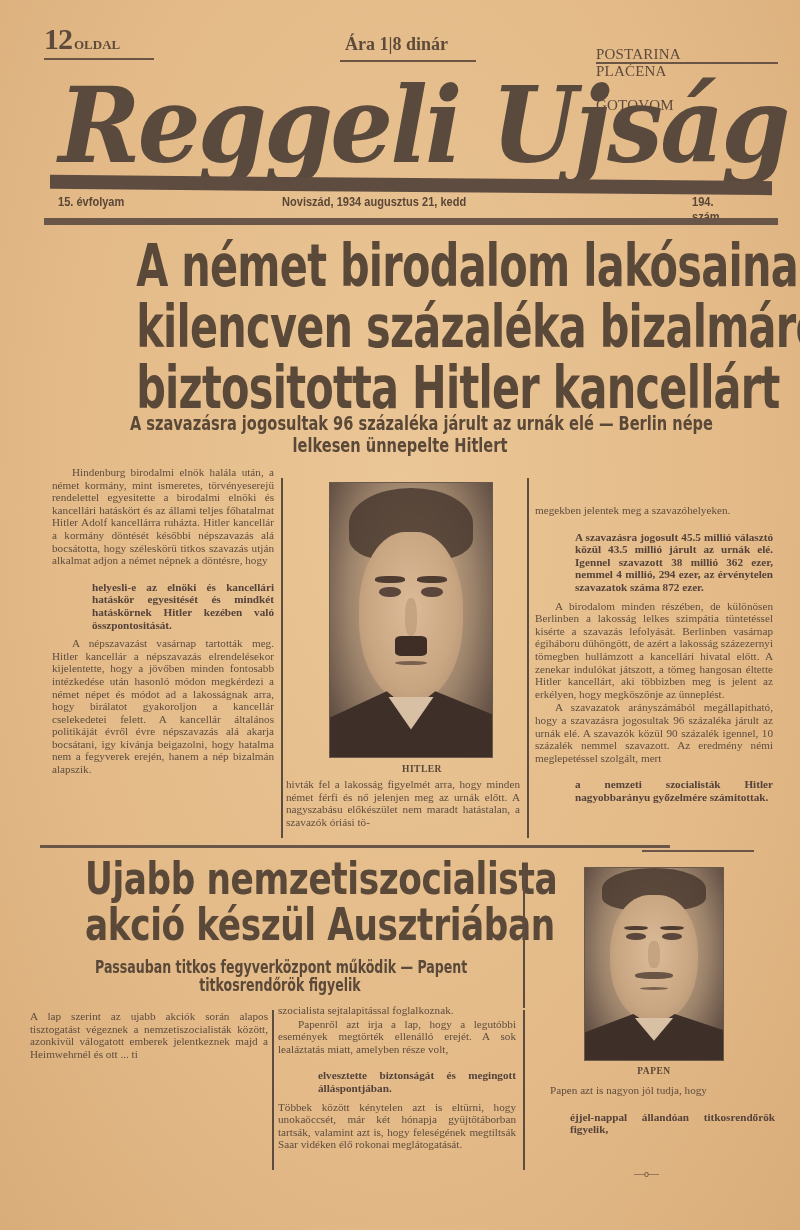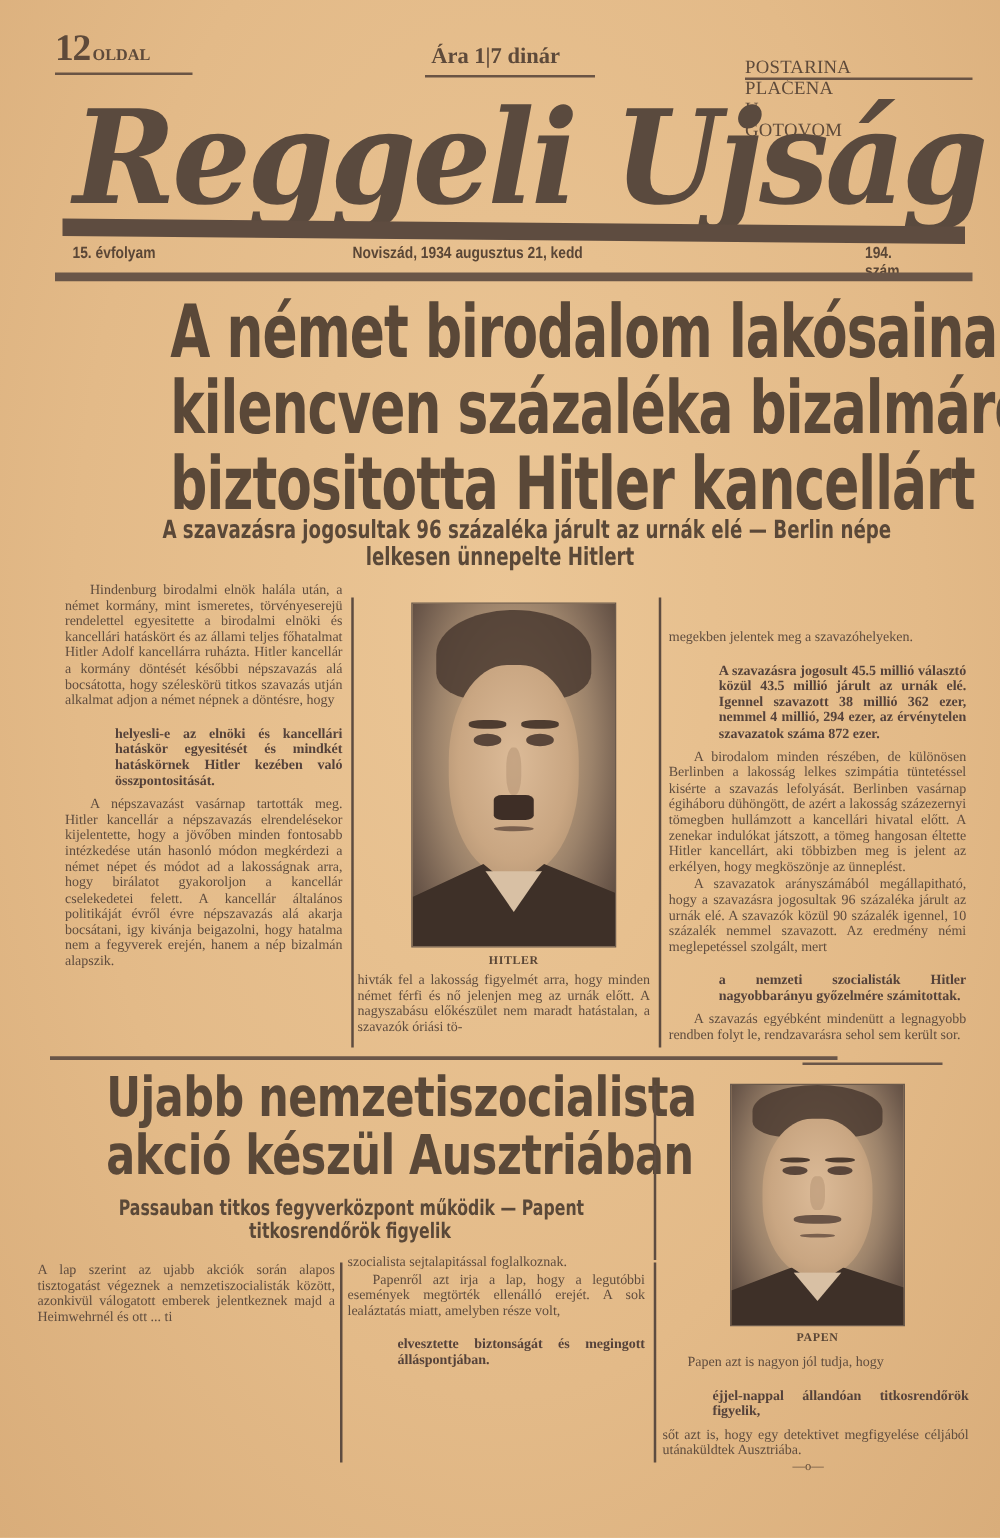--- a/index.html
+++ b/index.html
@@ -93,21 +93,21 @@
 </head>
 <body>
 
 <div class="page">
 
   <div class="top-row">
     <div class="pages">
       <span class="num">12</span><span class="lbl">OLDAL</span>
     </div>
     <div class="pages-rule"></div>
-    <div class="price">Ára 1|7 dinár</div>
+    <div class="price">Ára 1|8 dinár</div>
     <div class="price-rule"></div>
     <div class="postage">POSTARINA PLAĆENA U GOTOVOM</div>
     <div class="postage-rule"></div>
   </div>
 
   <div class="title">Reggeli Ujság</div>
   <div class="title-underline"></div>
 
   <div class="info-row">
     <span class="vol">15. évfolyam</span>
@@ -139,34 +139,33 @@
     <div class="brow l"></div>
     <div class="brow r"></div>
     <div class="eye l"></div>
     <div class="eye r"></div>
     <div class="nose"></div>
     <div class="stache"></div>
     <div class="mouth"></div>
     <div class="suit"></div>
     <div class="collar"></div>
   </div>
-  <div class="caption" style="left:329px; top:764px; width:164px;">HITLER</div>
+  <div class="caption" style="left:340px; top:764px; width:164px;">HITLER</div>
 
   <div class="col" style="left:286px; top:778px; width:234px;">
     <p class="noindent">hivták fel a lakosság figyelmét arra, hogy minden német férfi és nő jelenjen meg az urnák előtt. A nagyszabásu előkészület nem maradt hatástalan, a szavazók óriási tö-</p>
   </div>
   <div class="vrule" style="left:527px; top:478px; height:360px;"></div>
 
   <div class="col" style="left:535px; top:504px; width:238px;">
     <p class="noindent">megekben jelentek meg a szavazóhelyeken.</p>
     <p class="quote">A szavazásra jogosult 45.5 millió választó közül 43.5 millió járult az urnák elé. Igennel szavazott 38 millió 362 ezer, nemmel 4 millió, 294 ezer, az érvénytelen szavazatok száma 872 ezer.</p>
     <p>A birodalom minden részében, de különösen Berlinben a lakosság lelkes szimpátia tüntetéssel kisérte a szavazás lefolyását. Berlinben vasárnap égiháboru dühöngött, de azért a lakosság százezernyi tömegben hullámzott a kancellári hivatal előtt. A zenekar indulókat játszott, a tömeg hangosan éltette Hitler kancellárt, aki többizben meg is jelent az erkélyen, hogy megköszönje az ünneplést.</p>
     <p>A szavazatok arányszámából megállapitható, hogy a szavazásra jogosultak 96 százaléka járult az urnák elé. A szavazók közül 90 százalék igennel, 10 százalék nemmel szavazott. Az eredmény némi meglepetéssel szolgált, mert</p>
     <p class="quote">a nemzeti szocialisták Hitler nagyobbarányu győzelmére számitottak.</p>
-    <p>A szavazás egyébként mindenütt a legnagyobb rendben folyt le, rendzavarásra sehol sem került sor.</p>
   </div>
 
   <div class="section-rule" style="left:40px; top:845px; width:630px;"></div>
   <div class="section-rule" style="left:642px; top:850px; width:112px; height:2px;"></div>
 
   <div class="hl hl2">
     <div>Ujabb nemzetiszocialista</div>
     <div>akció készül Ausztriában</div>
   </div>
   <div class="sub2">
@@ -177,20 +176,21 @@
 
   <div class="col" style="left:30px; top:1010px; width:238px;">
     <p class="noindent">A lap szerint az ujabb akciók során alapos tisztogatást végeznek a nemzetiszocialisták között, azonkivül válogatott emberek jelentkeznek majd a Heimwehrnél és ott ... ti</p>
   </div>
   <div class="vrule" style="left:272px; top:1010px; height:160px;"></div>
 
   <div class="col" style="left:278px; top:1004px; width:238px;">
     <p class="noindent">szocialista sejtalapitással foglalkoznak.</p>
     <p>Papenről azt irja a lap, hogy a legutóbbi események megtörték ellenálló erejét. A sok lealáztatás miatt, amelyben része volt,</p>
     <p class="quote">elvesztette biztonságát és megingott álláspontjában.</p>
+    <p class="noindent">Többek között kénytelen azt is eltürni, hogy unokaöccsét, már két hónapja gyüjtőtáborban tartsák, valamint azt is, hogy feleségének megtiltsák Saar vidéken élő rokonai meglátogatását.</p>
   </div>
   <div class="vrule" style="left:523px; top:1010px; height:160px;"></div>
 
   <div class="photo" style="left:584px; top:867px; width:140px; height:194px;">
     <div class="hair" style="top:0; height:22%;"></div>
     <div class="face" style="top:14%; height:66%;"></div>
     <div class="brow l" style="top:30%;"></div>
     <div class="brow r" style="top:30%;"></div>
     <div class="eye l" style="top:34%;"></div>
     <div class="eye r" style="top:34%;"></div>
@@ -198,17 +198,16 @@
     <div class="stache thin" style="top:54%;"></div>
     <div class="mouth" style="top:62%;"></div>
     <div class="suit"></div>
     <div class="collar"></div>
   </div>
   <div class="caption" style="left:584px; top:1066px; width:140px;">PAPEN</div>
 
   <div class="col" style="left:530px; top:1084px; width:245px;">
     <p>Papen azt is nagyon jól tudja, hogy</p>
     <p class="quote">éjjel-nappal állandóan titkosrendőrök figyelik,</p>
-    <p class="noindent">sőt azt is, hogy egy detektivet megfigyelése céljából utánaküldtek Ausztriába.</p>
   </div>
   <div class="endmark" style="left:634px; top:1168px;">—o—</div>
 
 </div>
 
 </body></html>

